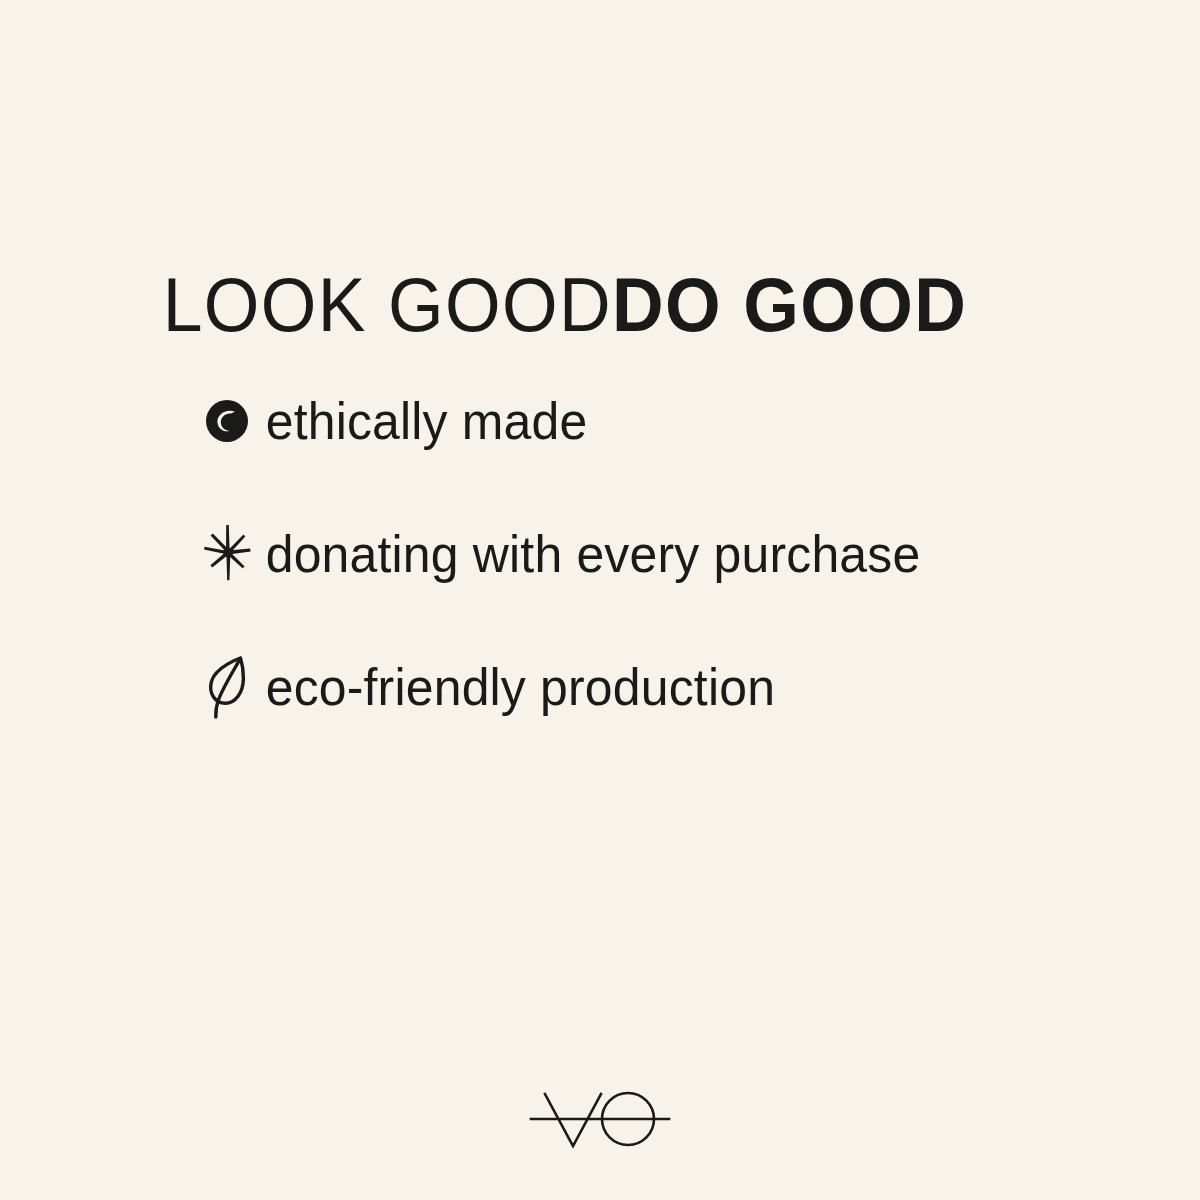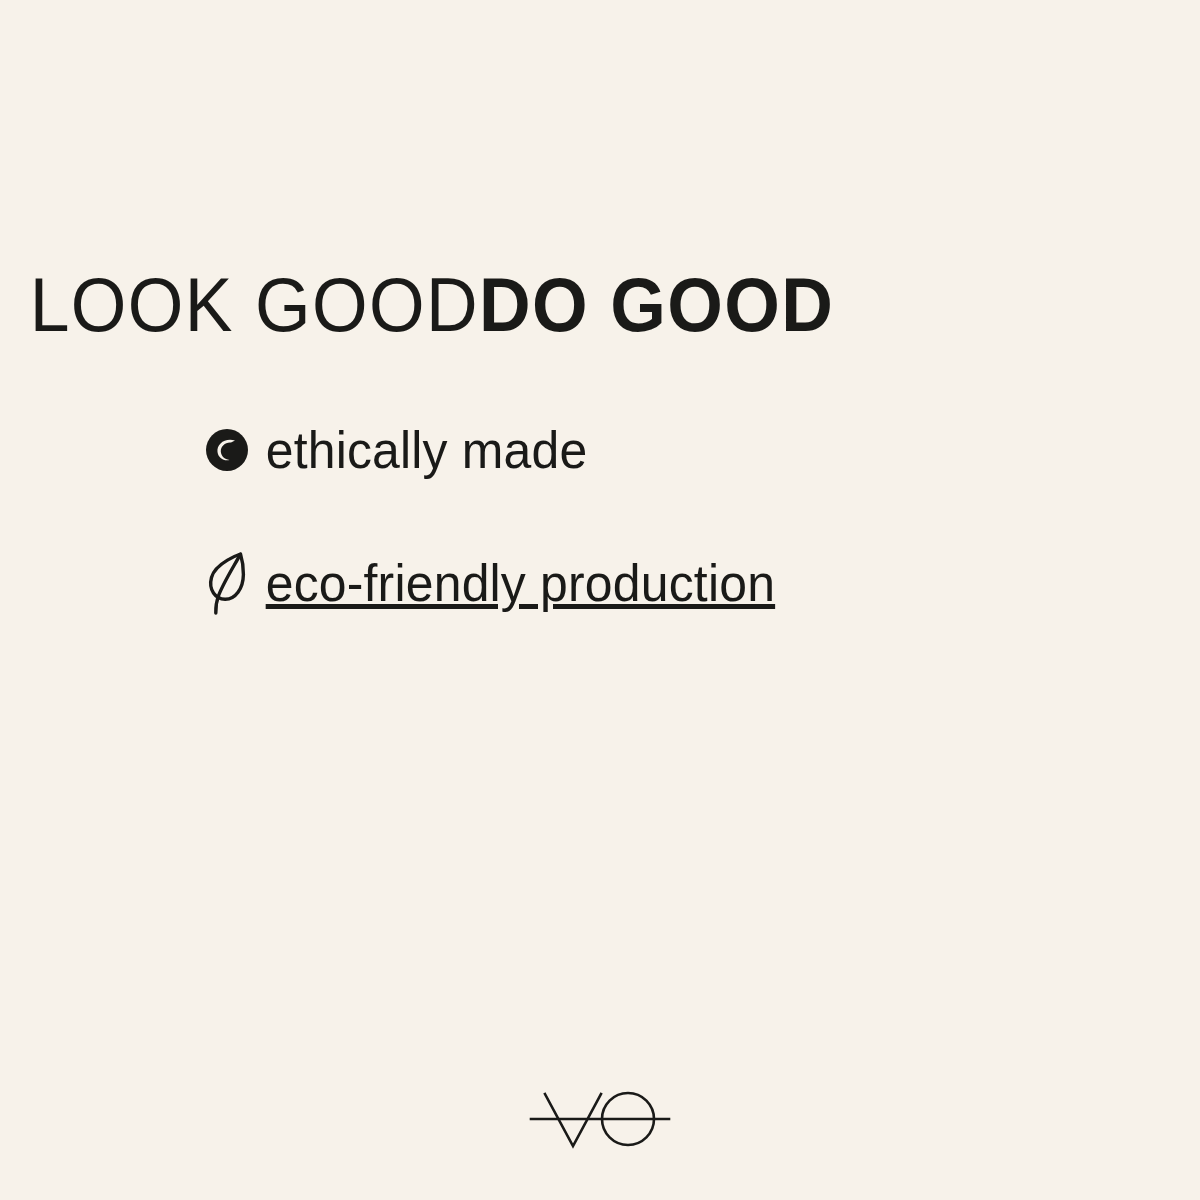--- a/index.html
+++ b/index.html
@@ -20,22 +20,23 @@
   .card {
     position: absolute;
     inset: 0;
     background: #F7F2EA;
   }
 
   
   .heading {
     position: absolute;
     top: 216px;
-    left: 1px;
+    left: 12px;
     width: 1100px;
+    text-align: center;
     white-space: nowrap;
     font-size: 76px;
     line-height: 1;
     letter-spacing: 1.5px;
     color: #1A1A18;
   }
   .heading .h-light {
     font-weight: 400;
     transform: scaleX(0.94);
     display: inline-block;
@@ -44,31 +45,31 @@
   .heading .h-bold {
     font-weight: 700;
     transform: scaleX(0.94);
     display: inline-block;
     transform-origin: left center;
   }
 
   
   .features {
     position: absolute;
-    top: 416px;
+    top: 387px;
     left: 196px;
     width: 920px;
   }
   .feature-row {
     display: flex;
     align-items: center;
     height: 68px;
     margin-bottom: 65px;
   }
-  .feature-row:last-child { margin-bottom: 16px; text-decoration: underline; }
+  .feature-row:last-child { margin-bottom: 16px; }
 
   .feature-icon {
     width: 62px;
     min-width: 62px;
     height: 68px;
     display: flex;
     align-items: center;
     justify-content: center;
   }
   .feature-icon svg { display: block; overflow: visible; }
@@ -110,20 +111,38 @@
     <li class="feature-row">
       <span class="feature-icon">
         <svg width="46" height="46" viewBox="0 0 46 46" aria-hidden="true">
           <circle cx="23" cy="23" r="21" fill="#1A1A18"></circle>
           <path d="M31 13.5 C21 10.5 12.5 17 13.5 25 C14.2 31 20 34.5 25.5 33 C20.5 32.6 17 29 16.8 24.6 C16.6 19.4 21.5 15 27 15.6 Z" fill="#F7F2EA"></path>
         </svg>
       </span>
       <span class="feature-label">ethically made</span>
     </li>
 
+    <li class="feature-row">
+      <span class="feature-icon">
+        <svg width="50" height="62" viewBox="0 0 50 62" aria-hidden="true">
+          <g fill="#1A1A18">
+            <path d="M24.2 2 L26.8 2 L27.6 28 L26.3 30 L24 28 Z"></path>
+            <path d="M25.6 28 L28.4 29.5 L27.4 57 L25.2 57.5 L24.4 31 Z"></path>
+            <path d="M2 26.5 L2.6 23.7 L27 28.2 L27.2 30.6 L24.6 31.2 Z"></path>
+            <path d="M48 25.6 L48.6 28.4 L26.6 31.4 L25.3 29.4 L26.4 27.4 Z"></path>
+            <path d="M8.6 12.4 L10.8 10.6 L27.6 27.4 L26.6 29.8 L24.4 29.2 Z"></path>
+            <path d="M41.4 11.6 L43.3 13.6 L27.6 30.8 L25.3 30.3 L25.4 27.9 Z"></path>
+            <path d="M10.2 44.4 L8.4 42.2 L24.6 28.2 L26.8 29 L26.6 31.4 Z"></path>
+            <path d="M42.6 43.4 L40.6 45.2 L24.8 30.9 L25.2 28.6 L27.6 28.5 Z"></path>
+            <circle cx="26" cy="29.4" r="4.6"></circle>
+          </g>
+        </svg>
+      </span>
+      <span class="feature-label">donating with every purchase</span>
+    </li>
 
 
     <li class="feature-row">
       <span class="feature-icon">
         <svg width="50" height="68" viewBox="0 0 50 68" aria-hidden="true">
           <g fill="none" stroke="#1A1A18" stroke-width="3.4" stroke-linecap="round" stroke-linejoin="round">
             <path d="M38.5 5 C38.5 5 13.5 13.5 9.5 28.5 C6.2 40.9 13.6 50 23 50.2 C33.4 50.4 41.2 39.6 41.4 25.4 C41.5 14.8 38.5 5 38.5 5 Z"></path>
             <path d="M38.2 5.6 C32 17 21.5 33.5 16.6 46.5 C14.4 52.4 13.6 58.4 13.8 64"></path>
           </g>
         </svg>

